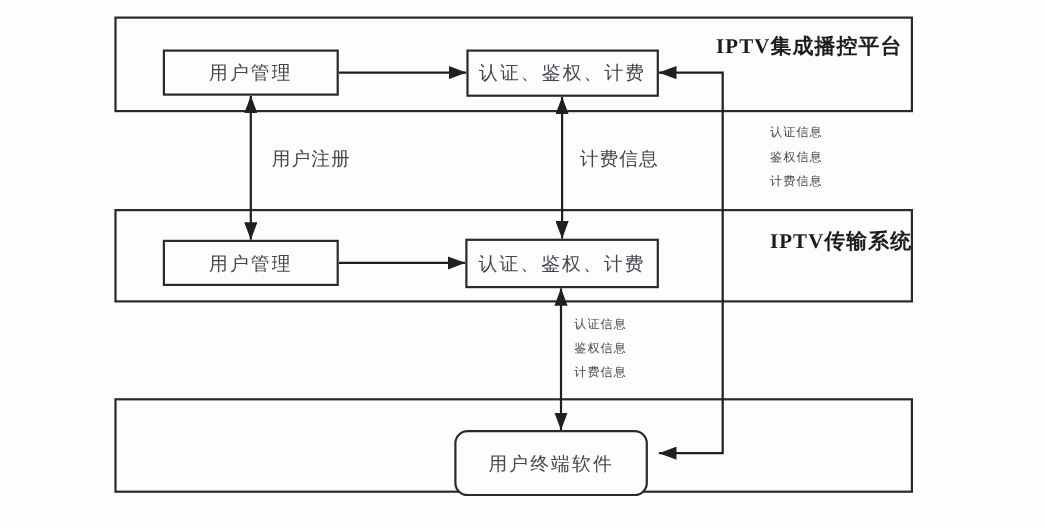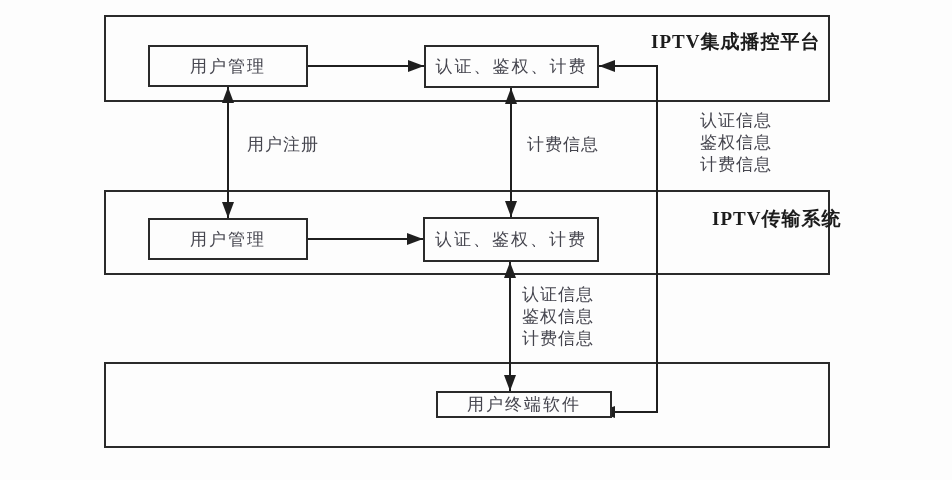--- a/index.html
+++ b/index.html
@@ -55,39 +55,39 @@
     position: absolute;
     font-size: 17px;
     color: #45454e;
     letter-spacing: 1px;
     white-space: nowrap;
     z-index: 4;
     text-align: right;
   }
   .edge-label-multi {
     position: absolute;
-    font-size: 17px;
+    font-size: 11px;
     color: #45454e;
     letter-spacing: 1px;
     line-height: 22px;
     white-space: nowrap;
     z-index: 4;
   }
 </style>
 </head>
 <body>
 
 <div class="canvas">
 
   <div class="container-box" style="left:104px; top:15px;  width:726px; height:87px;"></div>
   <div class="container-box" style="left:104px; top:190px; width:726px; height:85px;"></div>
   <div class="container-box" style="left:104px; top:362px; width:726px; height:86px;"></div>
 
   <div class="container-label" style="left:651px; top:29px;">IPTV集成播控平台</div>
-  <div class="container-label" style="left:700px; top:206px;margin-left:12px;">IPTV传输系统</div>
+  <div class="container-label" style="left:700px; top:206px;">IPTV传输系统</div>
 
   <svg class="wires" width="952" height="480" viewBox="0 0 952 480">
     <defs>
       <marker id="ah" markerWidth="16" markerHeight="12" refX="16" refY="6" orient="auto-start-reverse" markerUnits="userSpaceOnUse">
         <path d="M0,0 L16,6 L0,12 Z" fill="#1f1f1f"></path>
       </marker>
     </defs>
 
     <path d="M 308 66 L 424 66" stroke="#1f1f1f" stroke-width="2" fill="none" marker-end="url(#ah)"></path>
 
@@ -99,21 +99,21 @@
 
     <path d="M 510 262 L 510 391" stroke="#1f1f1f" stroke-width="2" fill="none" marker-start="url(#ah)" marker-end="url(#ah)"></path>
 
     <path d="M 599 66 L 657 66 L 657 412 L 599 412" stroke="#1f1f1f" stroke-width="2" fill="none" marker-start="url(#ah)" marker-end="url(#ah)"></path>
   </svg>
 
   <div class="node" style="left:148px; top:45px;  width:160px; height:42px;">用户管理</div>
   <div class="node" style="left:424px; top:45px;  width:175px; height:43px;">认证、鉴权、计费</div>
   <div class="node" style="left:148px; top:218px; width:160px; height:42px;">用户管理</div>
   <div class="node" style="left:423px; top:217px; width:176px; height:45px;">认证、鉴权、计费</div>
-  <div class="node" style="left:436px; top:391px; width:176px; height:27px;">用户终端软件</div>
+  <div class="node" style="left:413px; top:391px; width:176px; height:60px;border-radius:12px;">用户终端软件</div>
 
   <div class="edge-label" style="left:247px; top:133px;">用户注册</div>
   <div class="edge-label" style="left:527px; top:133px;">计费信息</div>
 
   <div class="edge-label-multi" style="left:700px; top:110px;">
     <div>认证信息</div>
     <div>鉴权信息</div>
     <div>计费信息</div>
   </div>
 

